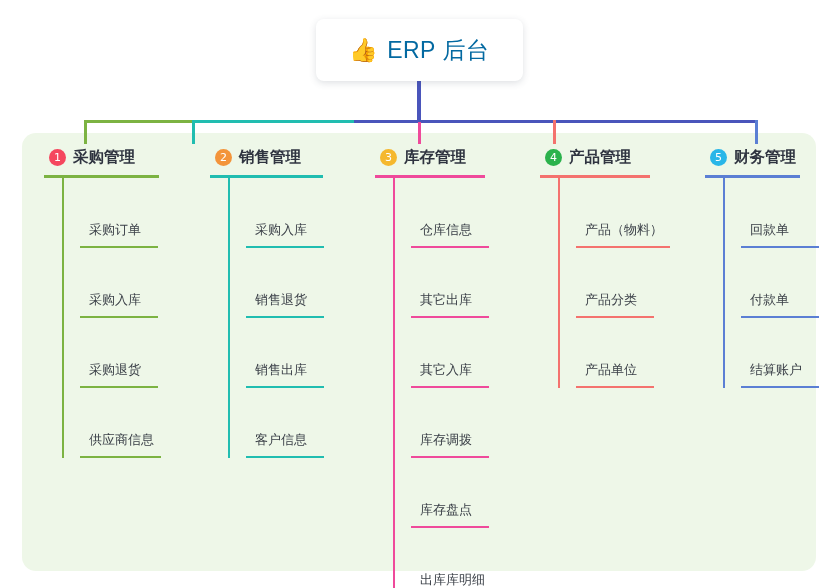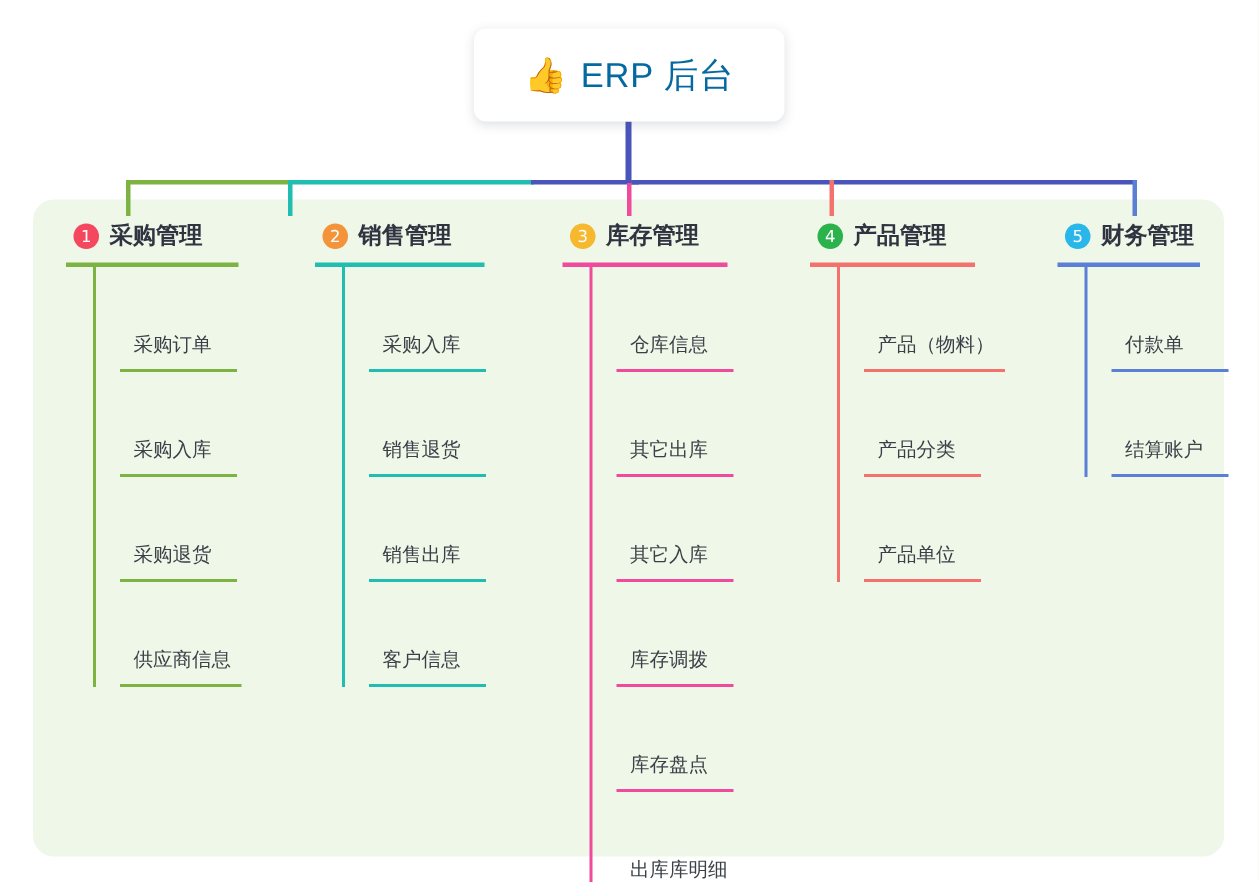--- a/index.html
+++ b/index.html
@@ -285,20 +285,24 @@
       </div>
       <div class="col" style="left: 693px; top: 144px; width: 130px;">
         <div class="col-head">
           <span class="badge" style="background: rgb(41, 182, 232);">5</span>
           <span class="col-title">财务管理</span>
         </div>
         <div class="col-rule" style="background: rgb(91, 127, 212); width: 95px; margin-left: 12px;"></div>
         <div class="branch">
           <div class="spine" style="background: rgb(91, 127, 212);"></div>
           <div class="leaf">
+            <span class="leaf-label">回款单</span>
+            <div class="leaf-rule" style="background: rgb(91, 127, 212); width: 78px;"></div>
+          </div>
+          <div class="leaf">
             <span class="leaf-label">付款单</span>
             <div class="leaf-rule" style="background: rgb(91, 127, 212); width: 78px;"></div>
           </div>
           <div class="leaf">
             <span class="leaf-label">结算账户</span>
             <div class="leaf-rule" style="background: rgb(91, 127, 212); width: 78px;"></div>
           </div>
         </div>
       </div>
     </div>

